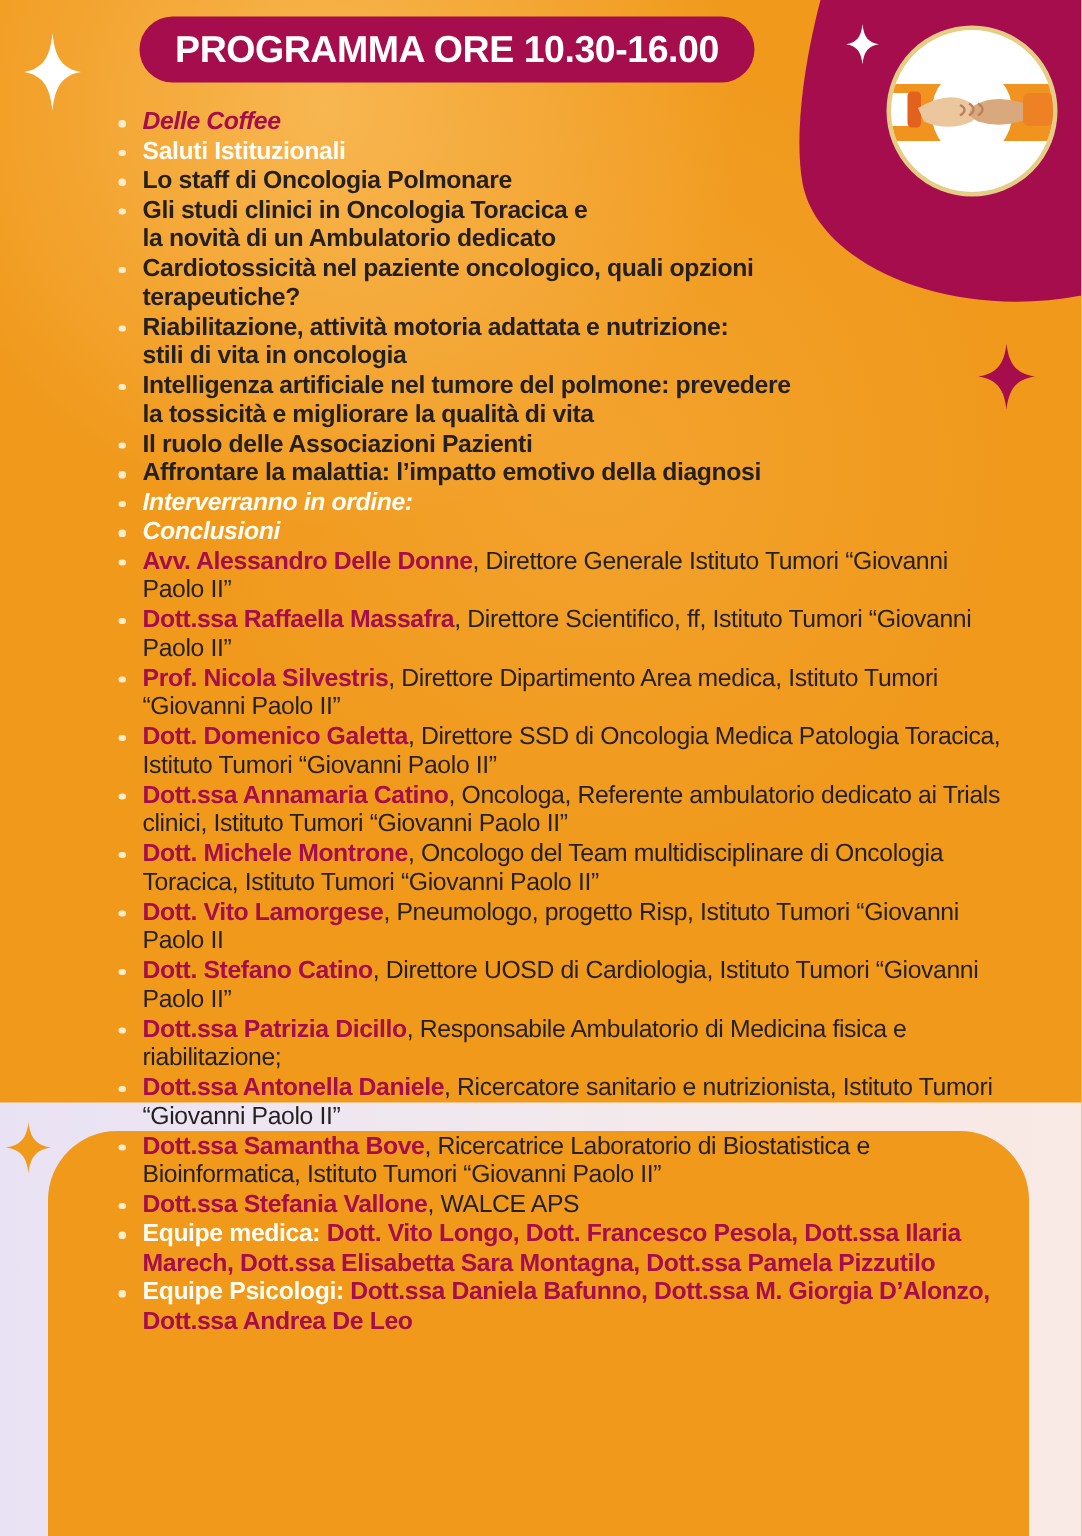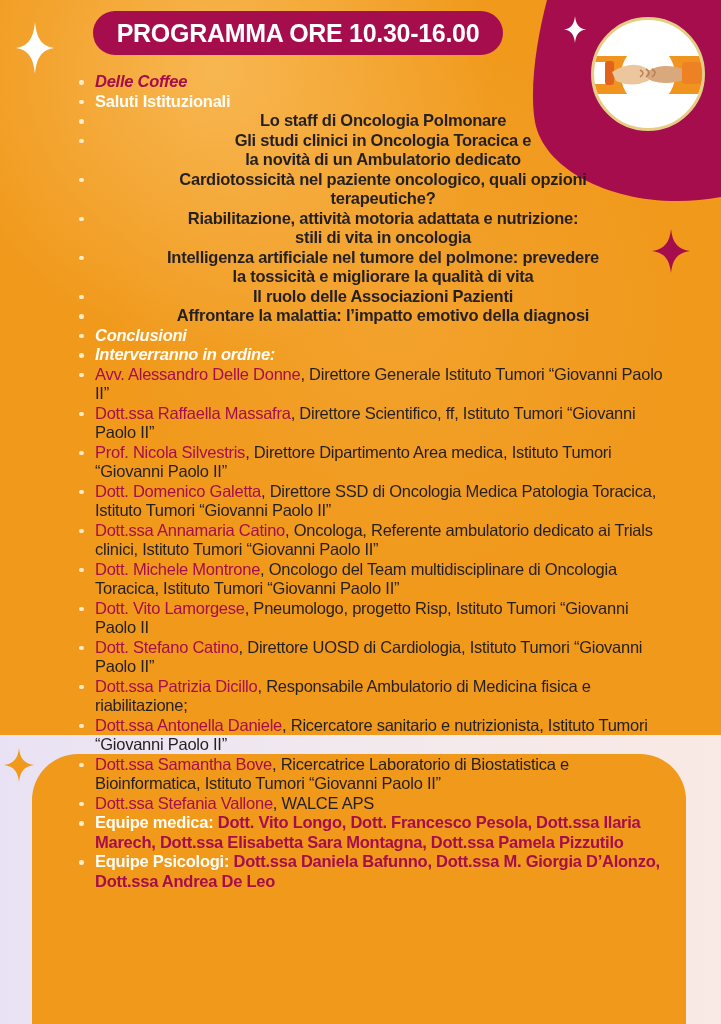--- a/index.html
+++ b/index.html
@@ -43,26 +43,26 @@
   .content { position:absolute; left:0; top:72px; width:721px; z-index:5; }
   ul { margin:0; padding:0 50px 0 95px; list-style:none; }
   li.item {
     position:relative; font-size:16.5px; line-height:19.5px;
     letter-spacing:-.25px; white-space:pre-line; color:var(--dark);
   }
   li.item::before {
     content:''; position:absolute; left:-16px; top:8px; width:4.5px; height:4.5px;
     border-radius:50%; background:var(--bullet);
   }
-  li.dark { font-weight:700; color:var(--dark);text-align:center; }
+  li.dark { font-weight:700; color:var(--dark); }
   li.white { font-weight:700; color:var(--cream); }
   li.white-italic { font-weight:700; font-style:italic; color:var(--cream); }
   li.magenta-italic { font-weight:700; font-style:italic; color:var(--magenta); }
   li.speaker { font-weight:400; }
-  .speaker-name { font-weight:400; color:var(--magenta); }
+  .speaker-name { font-weight:700; color:var(--magenta); }
   .speaker-role { color:var(--dark); }
   .equipe-prefix { font-weight:700; color:var(--cream); }
   .equipe-names { font-weight:700; color:var(--magenta); }
 </style>
 </head>
 <body>
 
 <div class="page">
 
   <div class="bottom-bg"></div>
@@ -110,22 +110,22 @@
         <li class="item dark">Gli studi clinici in Oncologia Toracica e
 la novità di un Ambulatorio dedicato</li>
         <li class="item dark">Cardiotossicità nel paziente oncologico, quali opzioni
 terapeutiche?</li>
         <li class="item dark">Riabilitazione, attività motoria adattata e nutrizione:
 stili di vita in oncologia</li>
         <li class="item dark">Intelligenza artificiale nel tumore del polmone: prevedere
 la tossicità e migliorare la qualità di vita</li>
         <li class="item dark">Il ruolo delle Associazioni Pazienti</li>
         <li class="item dark">Affrontare la malattia: l’impatto emotivo della diagnosi</li>
+        <li class="item white-italic">Interverranno in ordine:</li>
         <li class="item white-italic">Conclusioni</li>
-        <li class="item white-italic">Interverranno in ordine:</li>
       </ul>
     <ul>
         <li class="item speaker"><span class="speaker-name">Avv. Alessandro Delle Donne</span><span class="speaker-role">,  Direttore Generale Istituto Tumori “Giovanni Paolo II”</span></li>
         <li class="item speaker"><span class="speaker-name">Dott.ssa Raffaella Massafra</span><span class="speaker-role">, Direttore Scientifico, ff, Istituto Tumori “Giovanni Paolo II”</span></li>
         <li class="item speaker"><span class="speaker-name">Prof. Nicola Silvestris</span><span class="speaker-role">, Direttore Dipartimento Area medica, Istituto Tumori “Giovanni Paolo II”</span></li>
         <li class="item speaker"><span class="speaker-name">Dott. Domenico Galetta</span><span class="speaker-role">,  Direttore SSD di Oncologia Medica Patologia Toracica, Istituto Tumori “Giovanni Paolo II”</span></li>
         <li class="item speaker"><span class="speaker-name">Dott.ssa Annamaria Catino</span><span class="speaker-role">, Oncologa, Referente ambulatorio dedicato ai Trials clinici, Istituto Tumori “Giovanni Paolo II”</span></li>
         <li class="item speaker"><span class="speaker-name">Dott. Michele Montrone</span><span class="speaker-role">, Oncologo del  Team multidisciplinare di Oncologia Toracica, Istituto Tumori “Giovanni Paolo II”</span></li>
         <li class="item speaker"><span class="speaker-name">Dott. Vito Lamorgese</span><span class="speaker-role">, Pneumologo, progetto Risp, Istituto Tumori “Giovanni Paolo II</span></li>
         <li class="item speaker"><span class="speaker-name">Dott.  Stefano Catino</span><span class="speaker-role">, Direttore UOSD di Cardiologia, Istituto Tumori “Giovanni Paolo II”</span></li>

